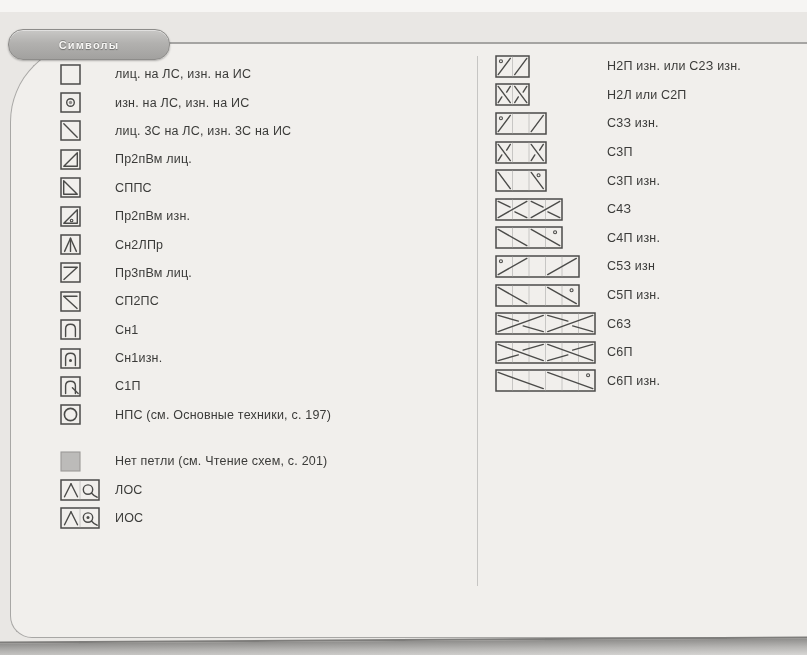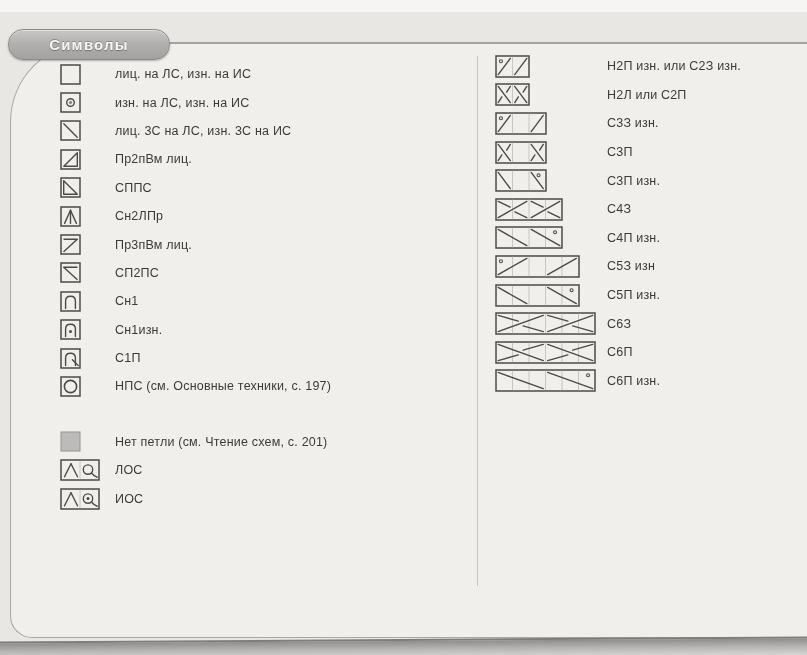--- a/index.html
+++ b/index.html
@@ -6,29 +6,29 @@
   .sheet{position:relative;width:807px;height:655px;background:#e9e7e4;overflow:hidden;}
   .sheet::before{content:'';position:absolute;top:0;left:0;right:0;height:12px;background:#f6f5f3;}
   .card-border{position:absolute;left:10px;top:42px;width:820px;height:596px;
     background:#f1efec;border:1.6px solid #a8a7a5;border-right:none;
     border-radius:80px 0 0 22px;box-sizing:border-box;}
   .header-rule{position:absolute;left:150px;right:0;top:42px;height:1.6px;background:#a5a4a2;z-index:3;}
   .pill{position:absolute;left:8px;top:29px;width:160px;height:29px;border-radius:15px;
     background:linear-gradient(180deg,#c9c8c6 0%,#b2b1af 45%,#a2a19f 100%);
     border:1px solid #8d8c8a;box-shadow:0 1px 2px rgba(0,0,0,.28), inset 0 1px 0 rgba(255,255,255,.45);
     display:flex;align-items:center;justify-content:center;z-index:4;}
-  .pill span{font-size:15px;font-weight:bold;letter-spacing:1.2px;color:#f6f5f3;
+  .pill span{font-size:11px;font-weight:bold;letter-spacing:1.2px;color:#f6f5f3;
     text-shadow:0 -1px 0 #8a8a88,0 1px 1px #6f6f6d;}
   .divider{position:absolute;left:477px;top:56px;width:1px;height:530px;background:#c6c5c3;z-index:3;}
   .col{position:absolute;z-index:5;}
   .col-left{left:60px;top:60px;width:400px;}
   .col-right{left:487px;top:52px;width:320px;margin-left:8px;}
   .row{display:flex;align-items:center;height:28.4px;}
   .col-right .row{height:28.6px;}
-  .row.gap{margin-top:27px;}
+  .row.gap{margin-top:18px;}
   .col-left .sym{flex:0 0 55px;}
   .col-right .sym{flex:0 0 112px;}
   .sym{display:flex;align-items:center;}
   .sym svg{display:block;}
   .lbl{font-size:12.5px;color:#3b3b39;letter-spacing:.2px;white-space:nowrap;}
   .bottom-band{position:absolute;left:-5px;right:-5px;bottom:-4px;height:18px;z-index:6;
     background:linear-gradient(180deg,#8f8e8c 0%,#b6b5b3 45%,#dddcda 100%);
     border-top:2px solid #7e7d7b;transform:rotate(-0.35deg);}
 </style>
 </head>
@@ -83,20 +83,30 @@
             <rect x="1" y="1" width="19" height="19" fill="none" stroke="#4b4b49" stroke-width="1.5"></rect>
             <path d="M3.7 3.7 L3.7 17.3 L17.3 17.3 Z" fill="none" stroke="#4b4b49" stroke-width="1.4" stroke-linejoin="round" stroke-linecap="round"></path>
           </svg>
         </span>
     <span class="lbl">СППС</span>
   </div>
       <div class="row">
     <span class="sym">
           <svg width="21" height="21" viewBox="0 0 21 21">
             <rect x="1" y="1" width="19" height="19" fill="none" stroke="#4b4b49" stroke-width="1.5"></rect>
+            <path d="M3.8 17.3 L17.3 17.3 L17.3 3.8 Z" fill="none" stroke="#4b4b49" stroke-width="1.4" stroke-linejoin="round" stroke-linecap="round"></path>
+            <circle cx="11.6" cy="14.5" r="1.3" fill="none" stroke="#4b4b49" stroke-width="1.1"></circle>
+          </svg>
+        </span>
+    <span class="lbl">Пр2пВм изн.</span>
+  </div>
+      <div class="row">
+    <span class="sym">
+          <svg width="21" height="21" viewBox="0 0 21 21">
+            <rect x="1" y="1" width="19" height="19" fill="none" stroke="#4b4b49" stroke-width="1.5"></rect>
             <line x1="4.6" y1="17.4" x2="10.5" y2="4.2" stroke="#4b4b49" stroke-width="1.4" stroke-linecap="round"></line>
             <line x1="10.5" y1="4.2" x2="16.4" y2="17.4" stroke="#4b4b49" stroke-width="1.4" stroke-linecap="round"></line>
             <line x1="10.5" y1="4.6" x2="10.5" y2="17.4" stroke="#4b4b49" stroke-width="1.4" stroke-linecap="round"></line>
           </svg>
         </span>
     <span class="lbl">Сн2ЛПр</span>
   </div>
       <div class="row">
     <span class="sym">
           <svg width="21" height="21" viewBox="0 0 21 21">

